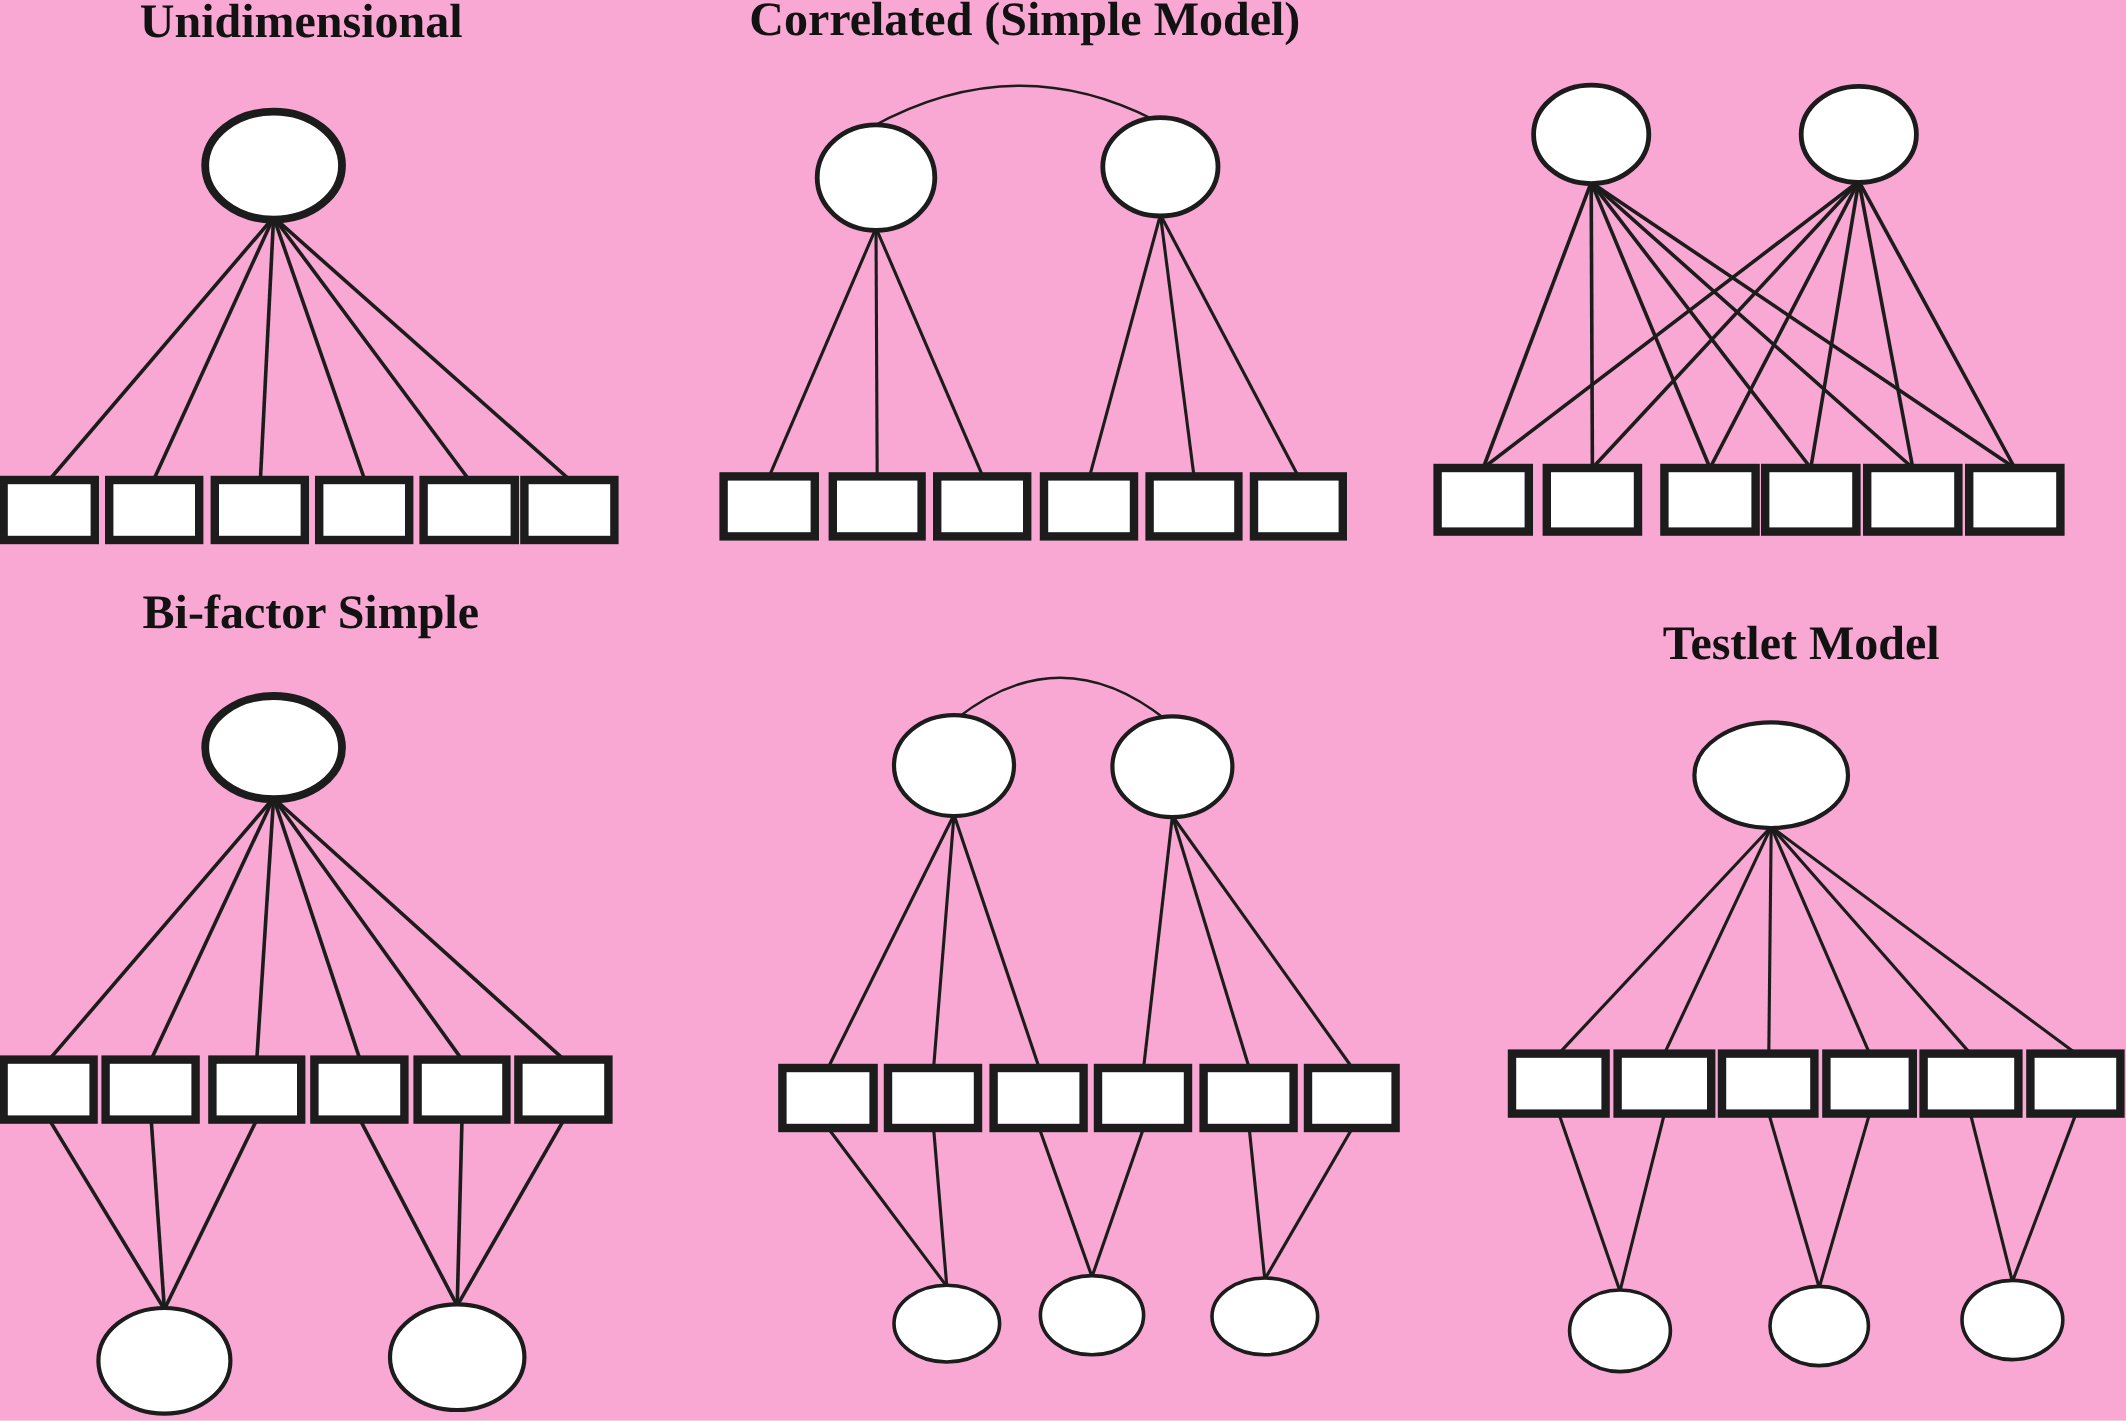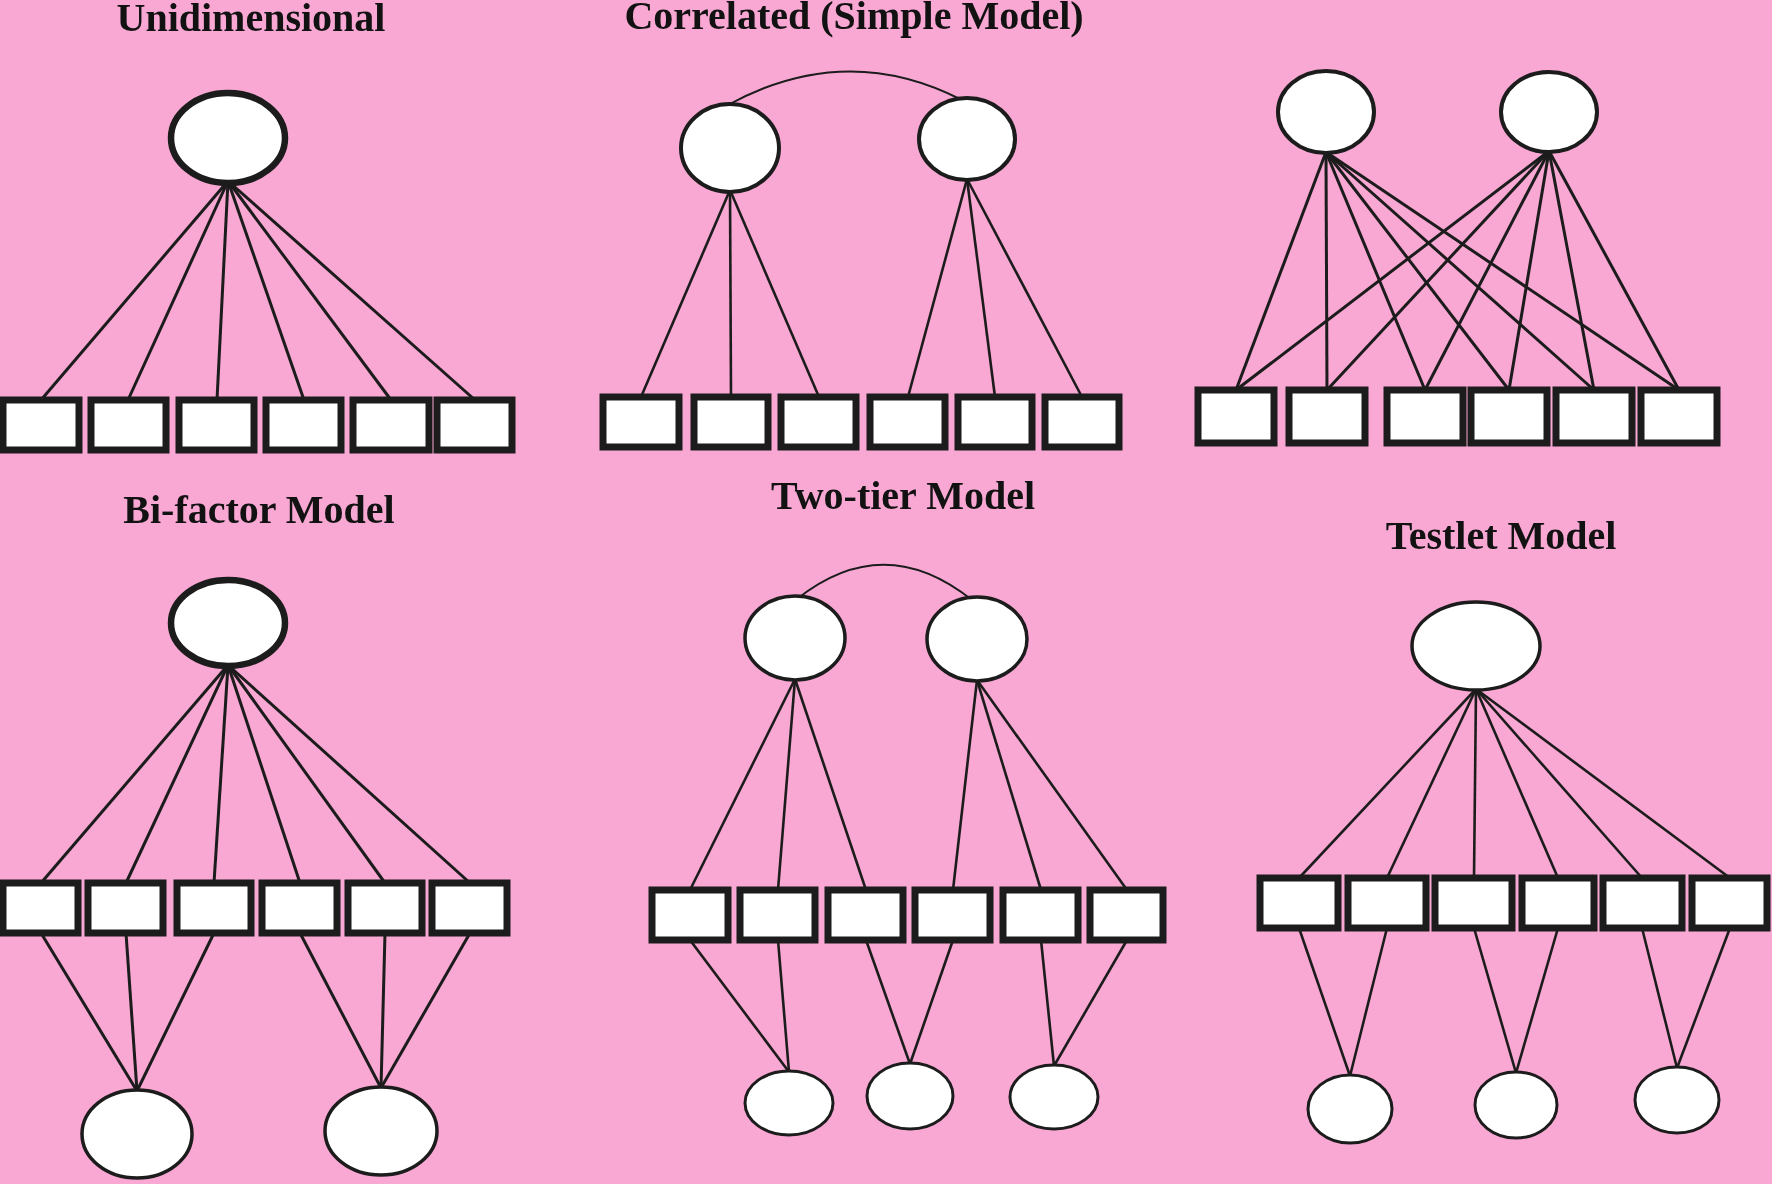--- a/index.html
+++ b/index.html
@@ -158,17 +158,16 @@
         <rect x="1692" y="878" width="75" height="50" fill="#ffffff" stroke="#1c1c1c" stroke-width="7"></rect>
         <ellipse cx="1476" cy="646" rx="64" ry="44" fill="#ffffff" stroke="#1c1c1c" stroke-width="3.5"></ellipse>
         <ellipse cx="1350" cy="1109" rx="42" ry="34" fill="#ffffff" stroke="#1c1c1c" stroke-width="3"></ellipse>
         <ellipse cx="1516" cy="1105" rx="41" ry="33" fill="#ffffff" stroke="#1c1c1c" stroke-width="3"></ellipse>
         <ellipse cx="1677" cy="1100" rx="42" ry="33" fill="#ffffff" stroke="#1c1c1c" stroke-width="3"></ellipse>
       </g>
   </svg>
 
   <div class="panel-title" id="title-unidimensional">Unidimensional</div>
   <div class="panel-title" id="title-correlated">Correlated (Simple Model)</div>
-  <div class="panel-title" id="title-bifactor">Bi-factor Model</div>
-  <div class="panel-title" id="title-twotier">Two-tier Model</div>
+  <div class="panel-title" id="title-bifactor">Bi-factor Simple</div>
   <div class="panel-title" id="title-testlet">Testlet Model</div>
 
 </div>
 
 </body></html>

